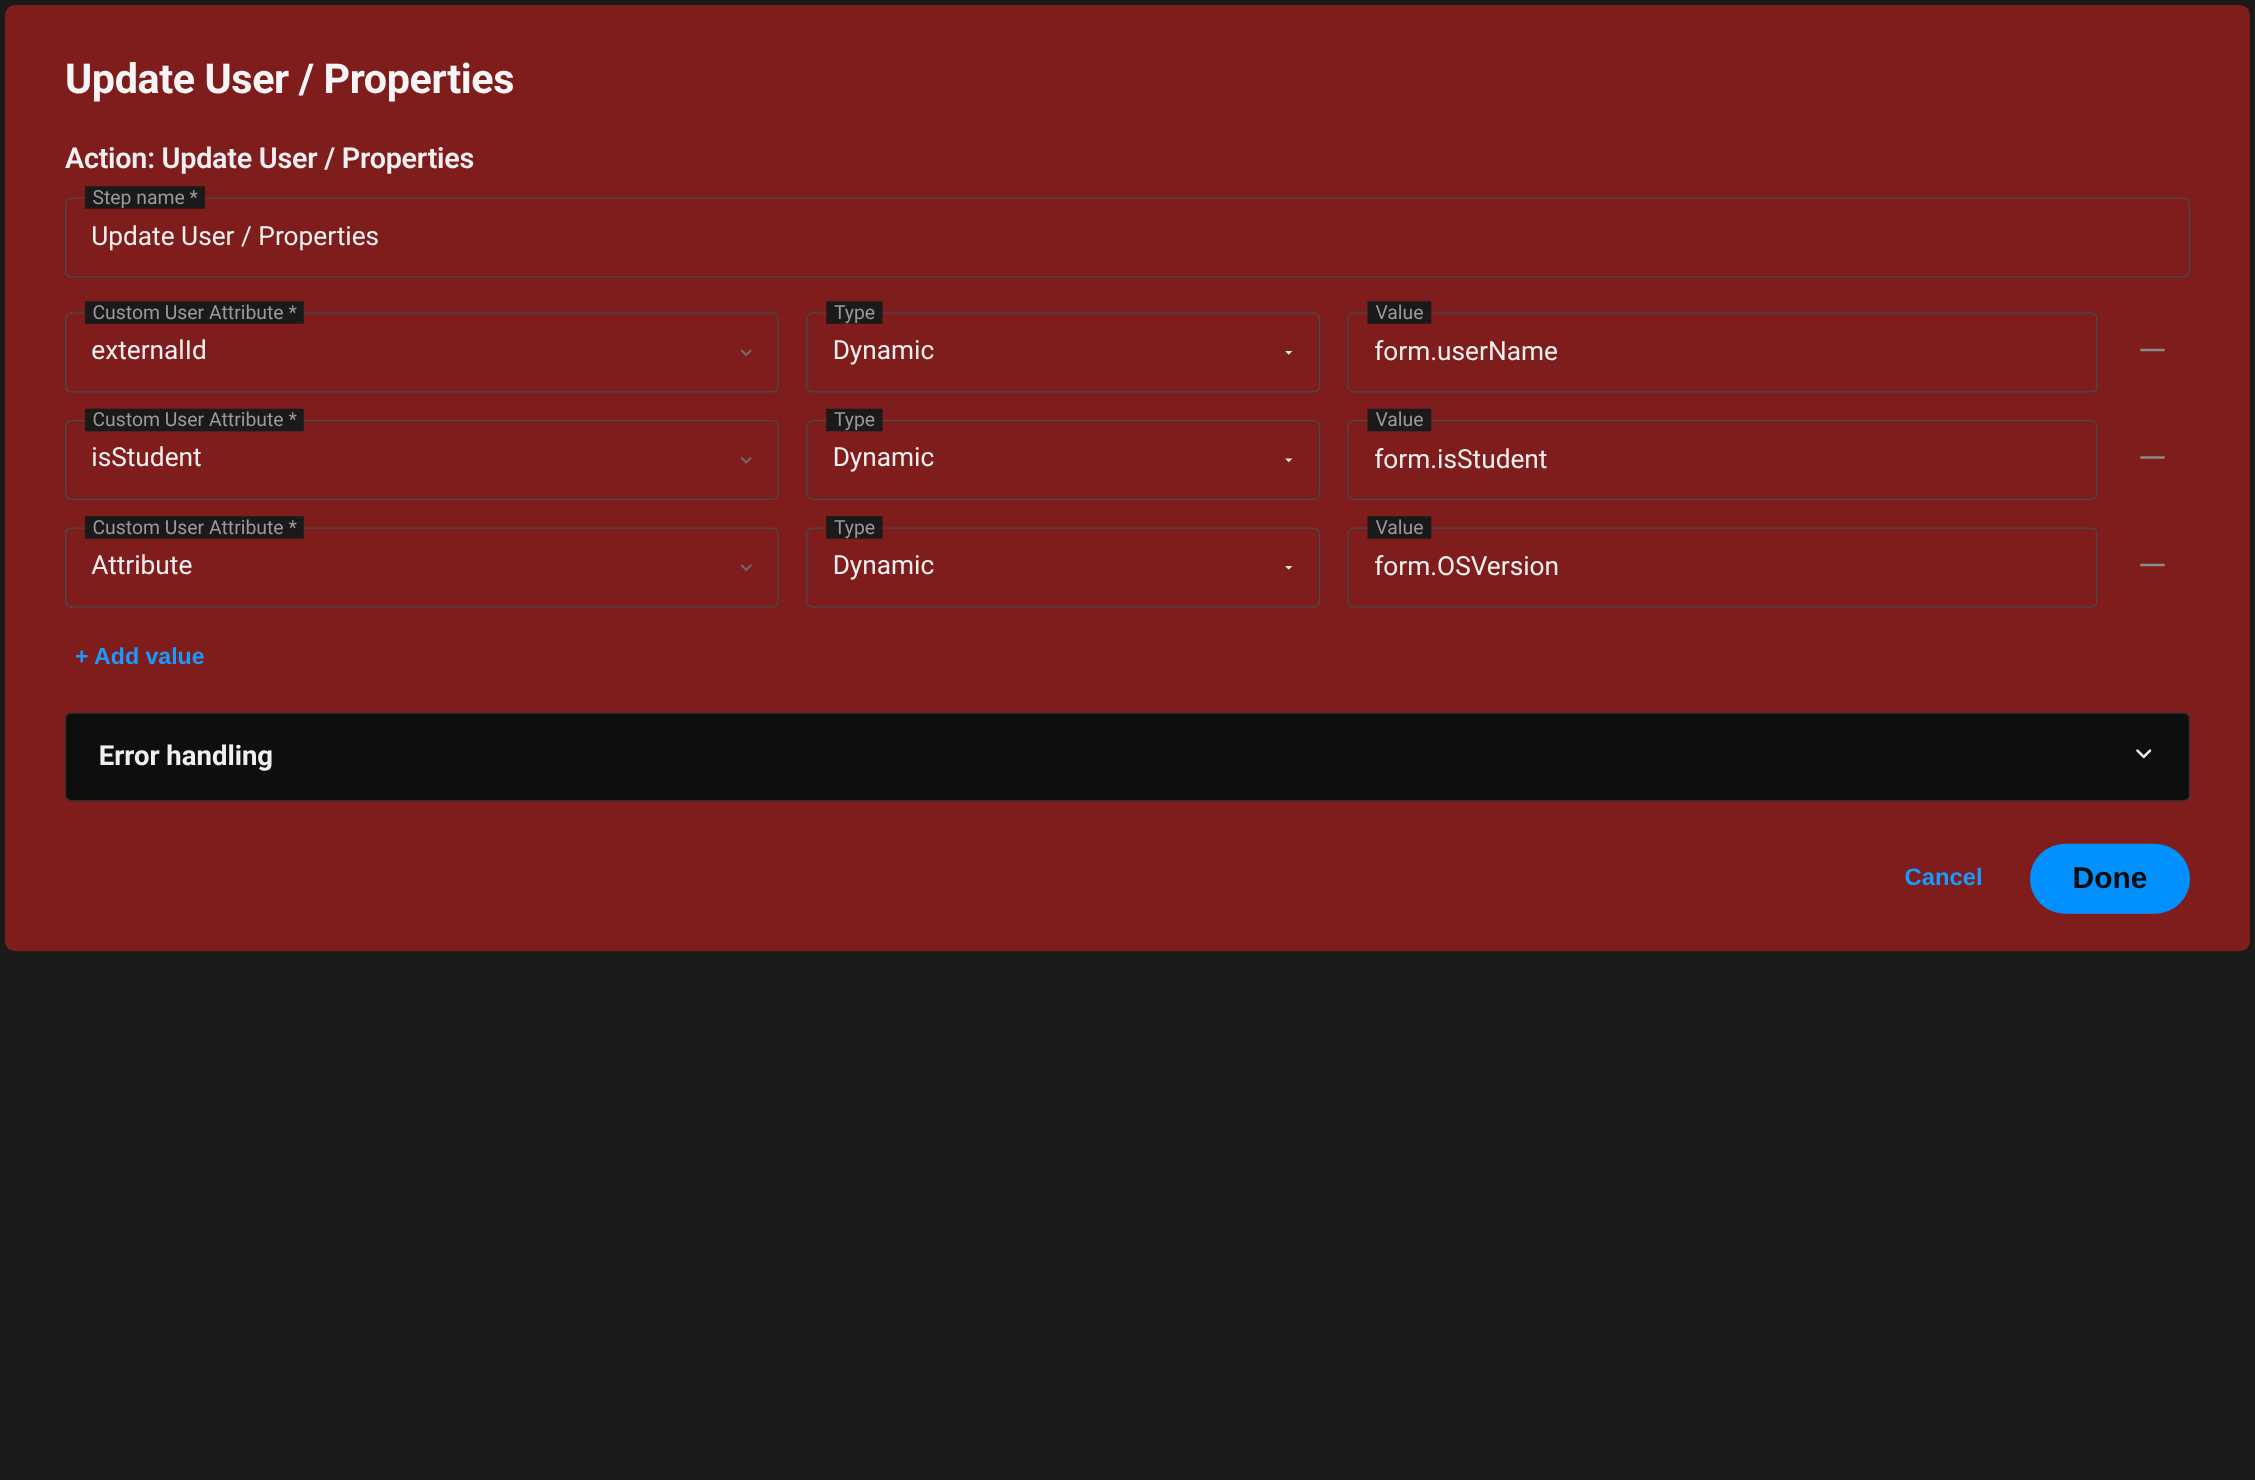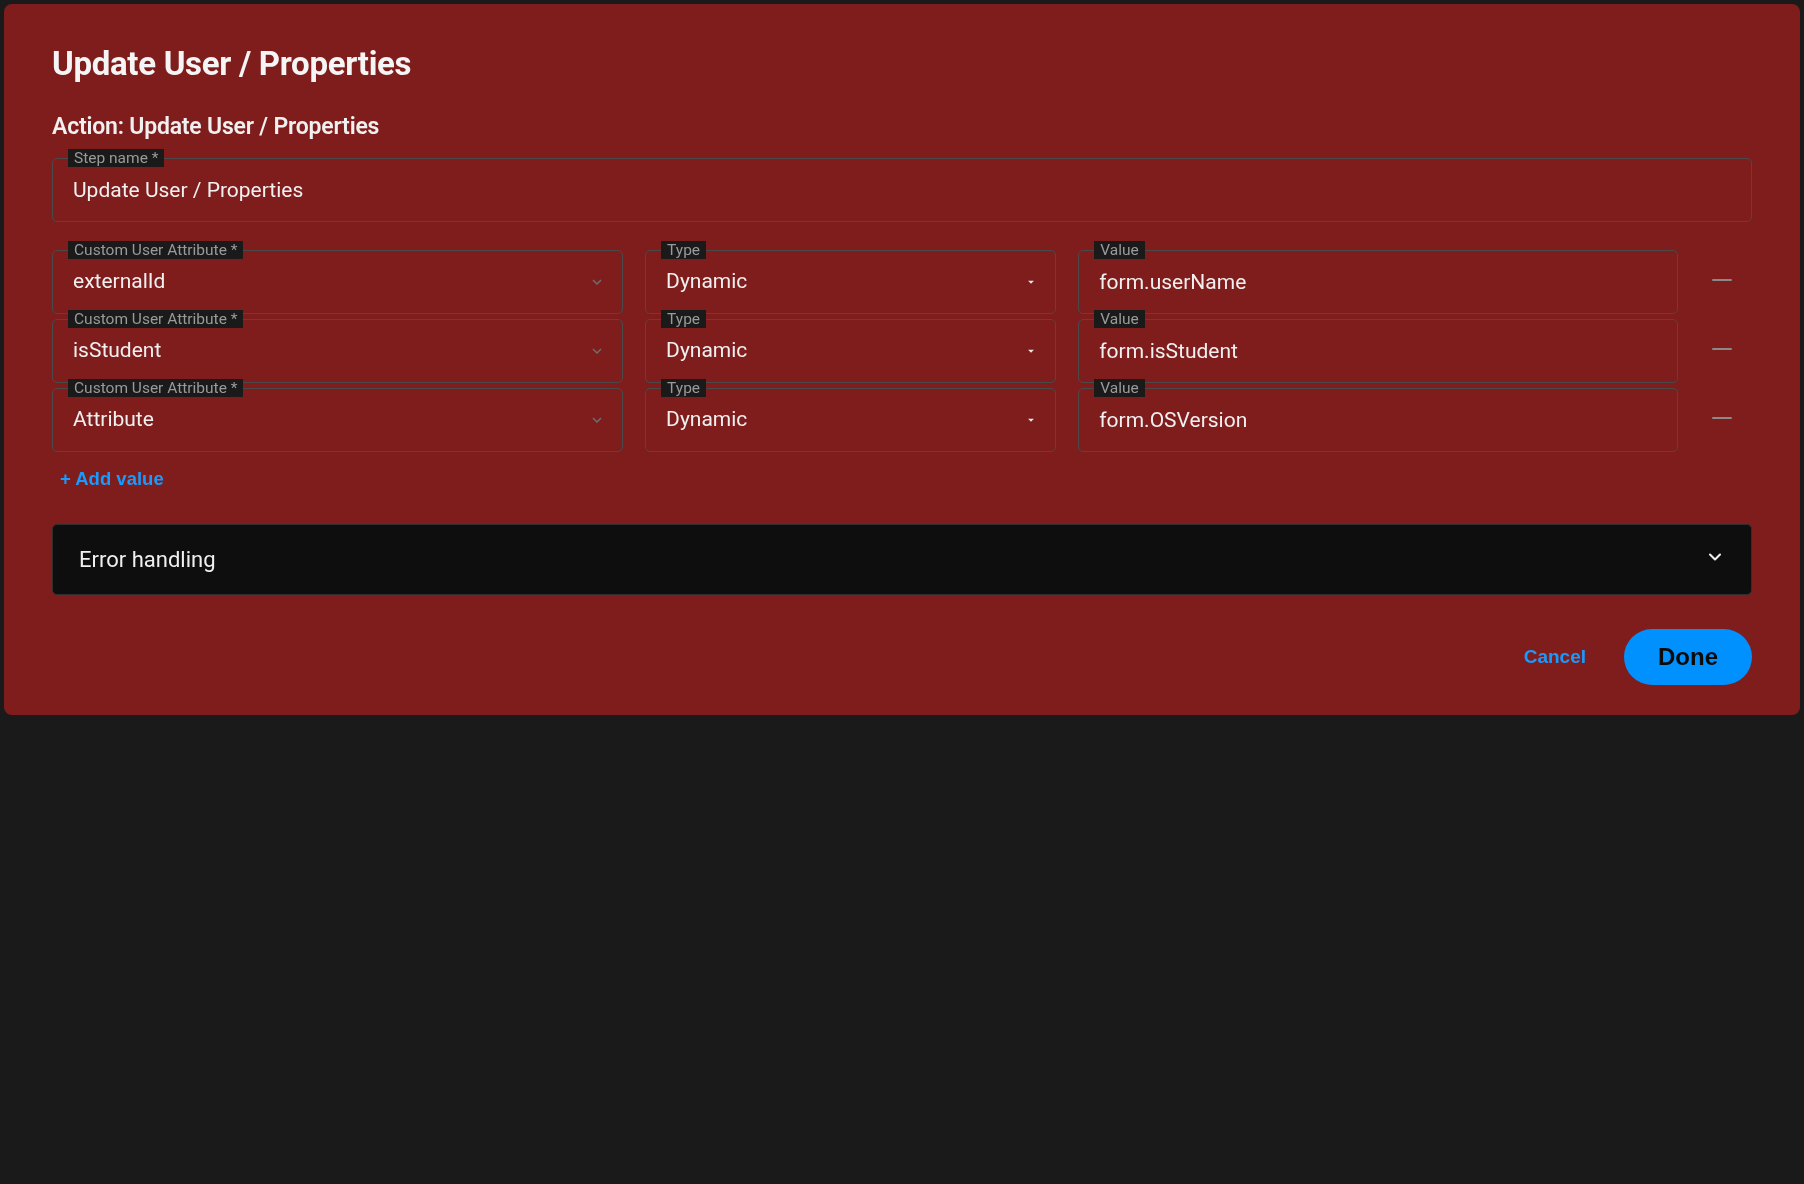--- a/index.html
+++ b/index.html
@@ -79,21 +79,21 @@
     pointer-events: none;
     color: #cfcfcf;
   }
   .chev-down svg, .caret-down svg { display:block; }
   .rows { margin-bottom: 10px; }
   .row {
     display: grid;
     grid-template-columns: 1fr 0.72fr 1.05fr 52px;
     gap: 22px;
     align-items: end;
-    margin-bottom: 5px;
+    margin-bottom: 22px;
   }
   .row .field-wrap { margin-bottom: 0; }
   .remove-btn {
     width: 44px;
     height: 44px;
     background: transparent;
     border: none;
     display: flex;
     align-items: center;
     justify-content: center;
@@ -120,20 +120,21 @@
   .accordion {
     background: #0e0e0e;
     border: 1px solid #2f2f2f;
     border-radius: 5px;
     padding: 22px 26px;
     display: flex;
     align-items: flex-start;
     justify-content: space-between;
     cursor: pointer;
     margin-bottom: 90px;
+    font-weight: bold;
   }
   .accordion-label {
     font-size: 22px;
     color: #efefef;
   }
   .acc-chev { color: #efefef; }
   .footer {
     position: absolute;
     right: 48px;
     bottom: 30px;

